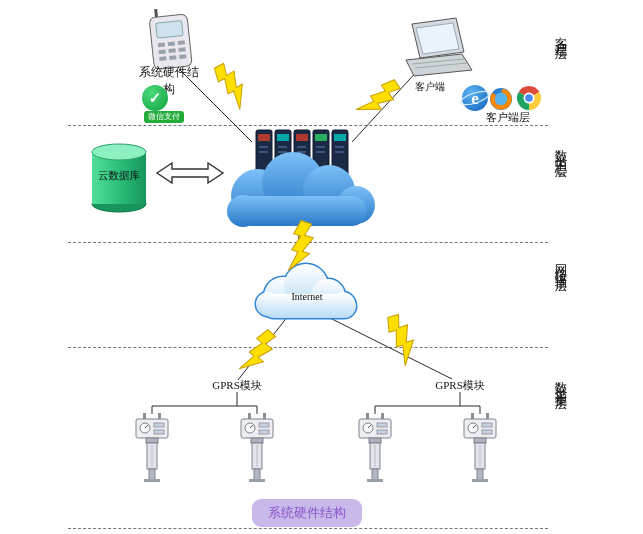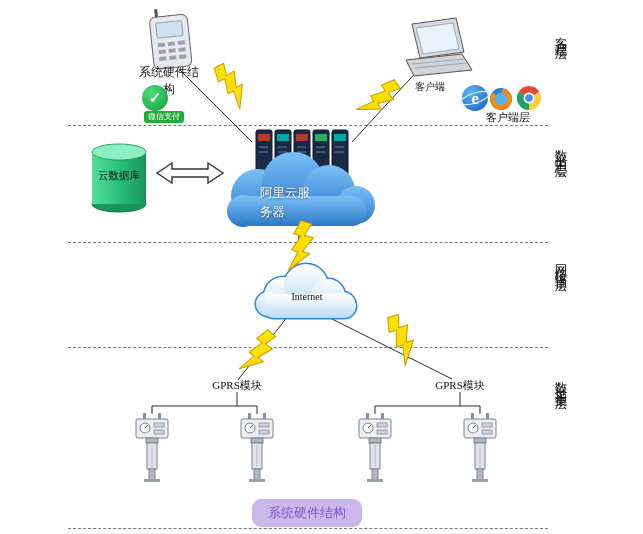--- a/index.html
+++ b/index.html
@@ -227,21 +227,20 @@
 
   <div class="pay-icon">✓</div>
   <div class="pay-pill">微信支付</div>
 
   <div class="lbl" style="left:400px;top:80px;width:60px;font-size:10px">客户端</div>
 
   <div class="lbl" style="left:468px;top:110px;width:80px;font-size:11px">客户端层</div>
 
   <div class="lbl" style="left:94px;top:169px;width:50px;font-size:10.5px">云数据库</div>
 
-  <div class="ali-label">阿里云服务器</div>
 
   <div class="lbl" style="left:272px;top:291px;width:70px;font-size:10px">Internet</div>
 
   <div class="lbl" style="left:208px;top:378px;width:58px;font-size:11px">GPRS模块</div>
 
   <div class="lbl" style="left:430px;top:378px;width:60px;font-size:11px">GPRS模块</div>
 
   <div class="vlabel" style="top:26px">客户端层</div>
   <div class="vlabel" style="top:140px">数据中心层</div>
   <div class="vlabel" style="top:254px">网络传输层</div>

